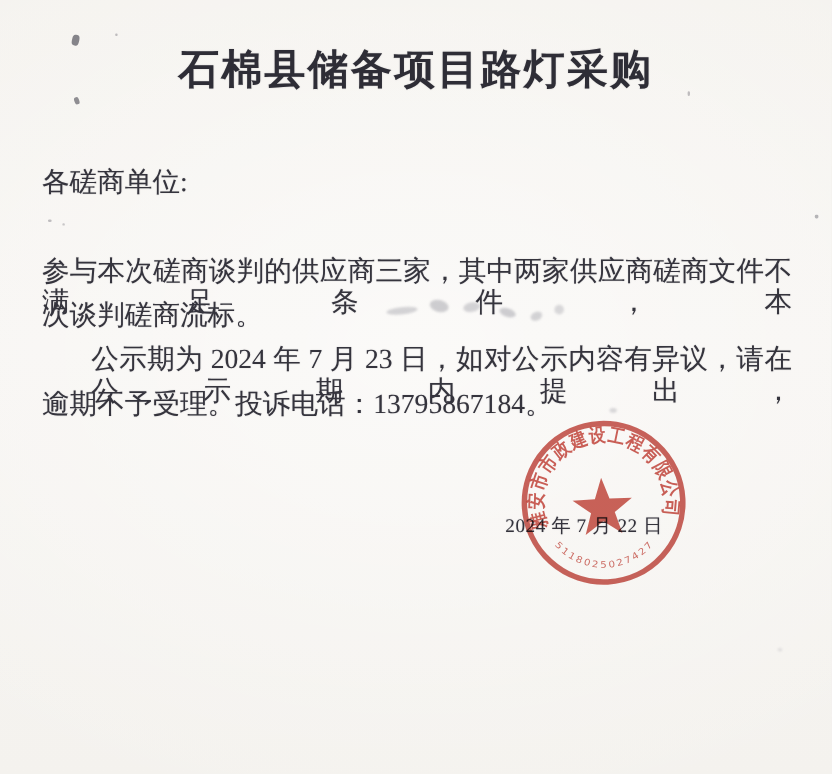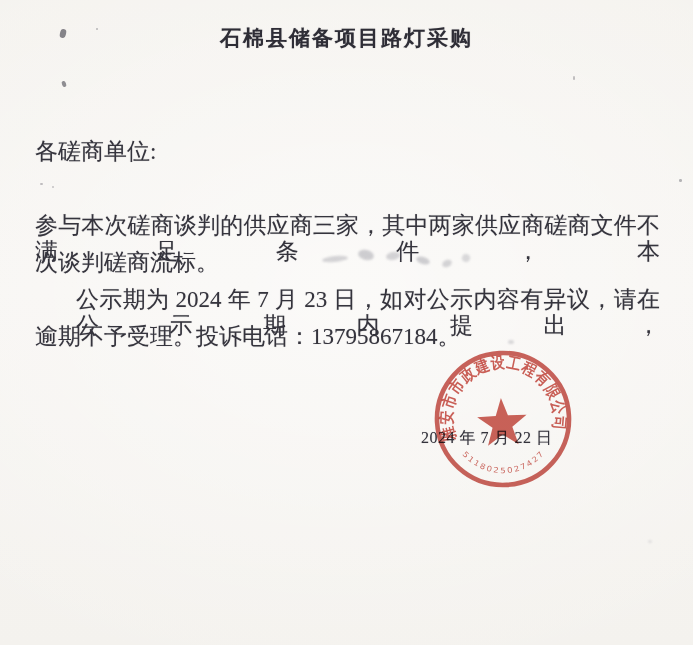--- a/index.html
+++ b/index.html
@@ -15,25 +15,26 @@
     height: 645px;
     background:
       radial-gradient(ellipse 120% 90% at 50% 45%, rgba(255,255,255,0.5), rgba(0,0,0,0) 70%),
       linear-gradient(180deg, #f5f3ef 0%, #f7f5f2 45%, #f4f2ee 100%);
     color: #33323b;
   }
   .title {
     position: absolute;
     left: 0; width: 693px;
     text-align: center;
-    font-size: 21px;
+    font-size: 34px;
     font-weight: 700;
     letter-spacing: 2px;
     color: #2e2d36;
     text-shadow: 0 0 1px rgba(46,45,54,0.35);
+    margin-top: 11px;
   }
   .title.l1 { top: 24px; }
   .title.l2 { top: 58px; }
   .bodyline {
     position: absolute;
     left: 35px;
     width: 625px;
     font-size: 23px;
     line-height: 26px;
     color: #35343d;

